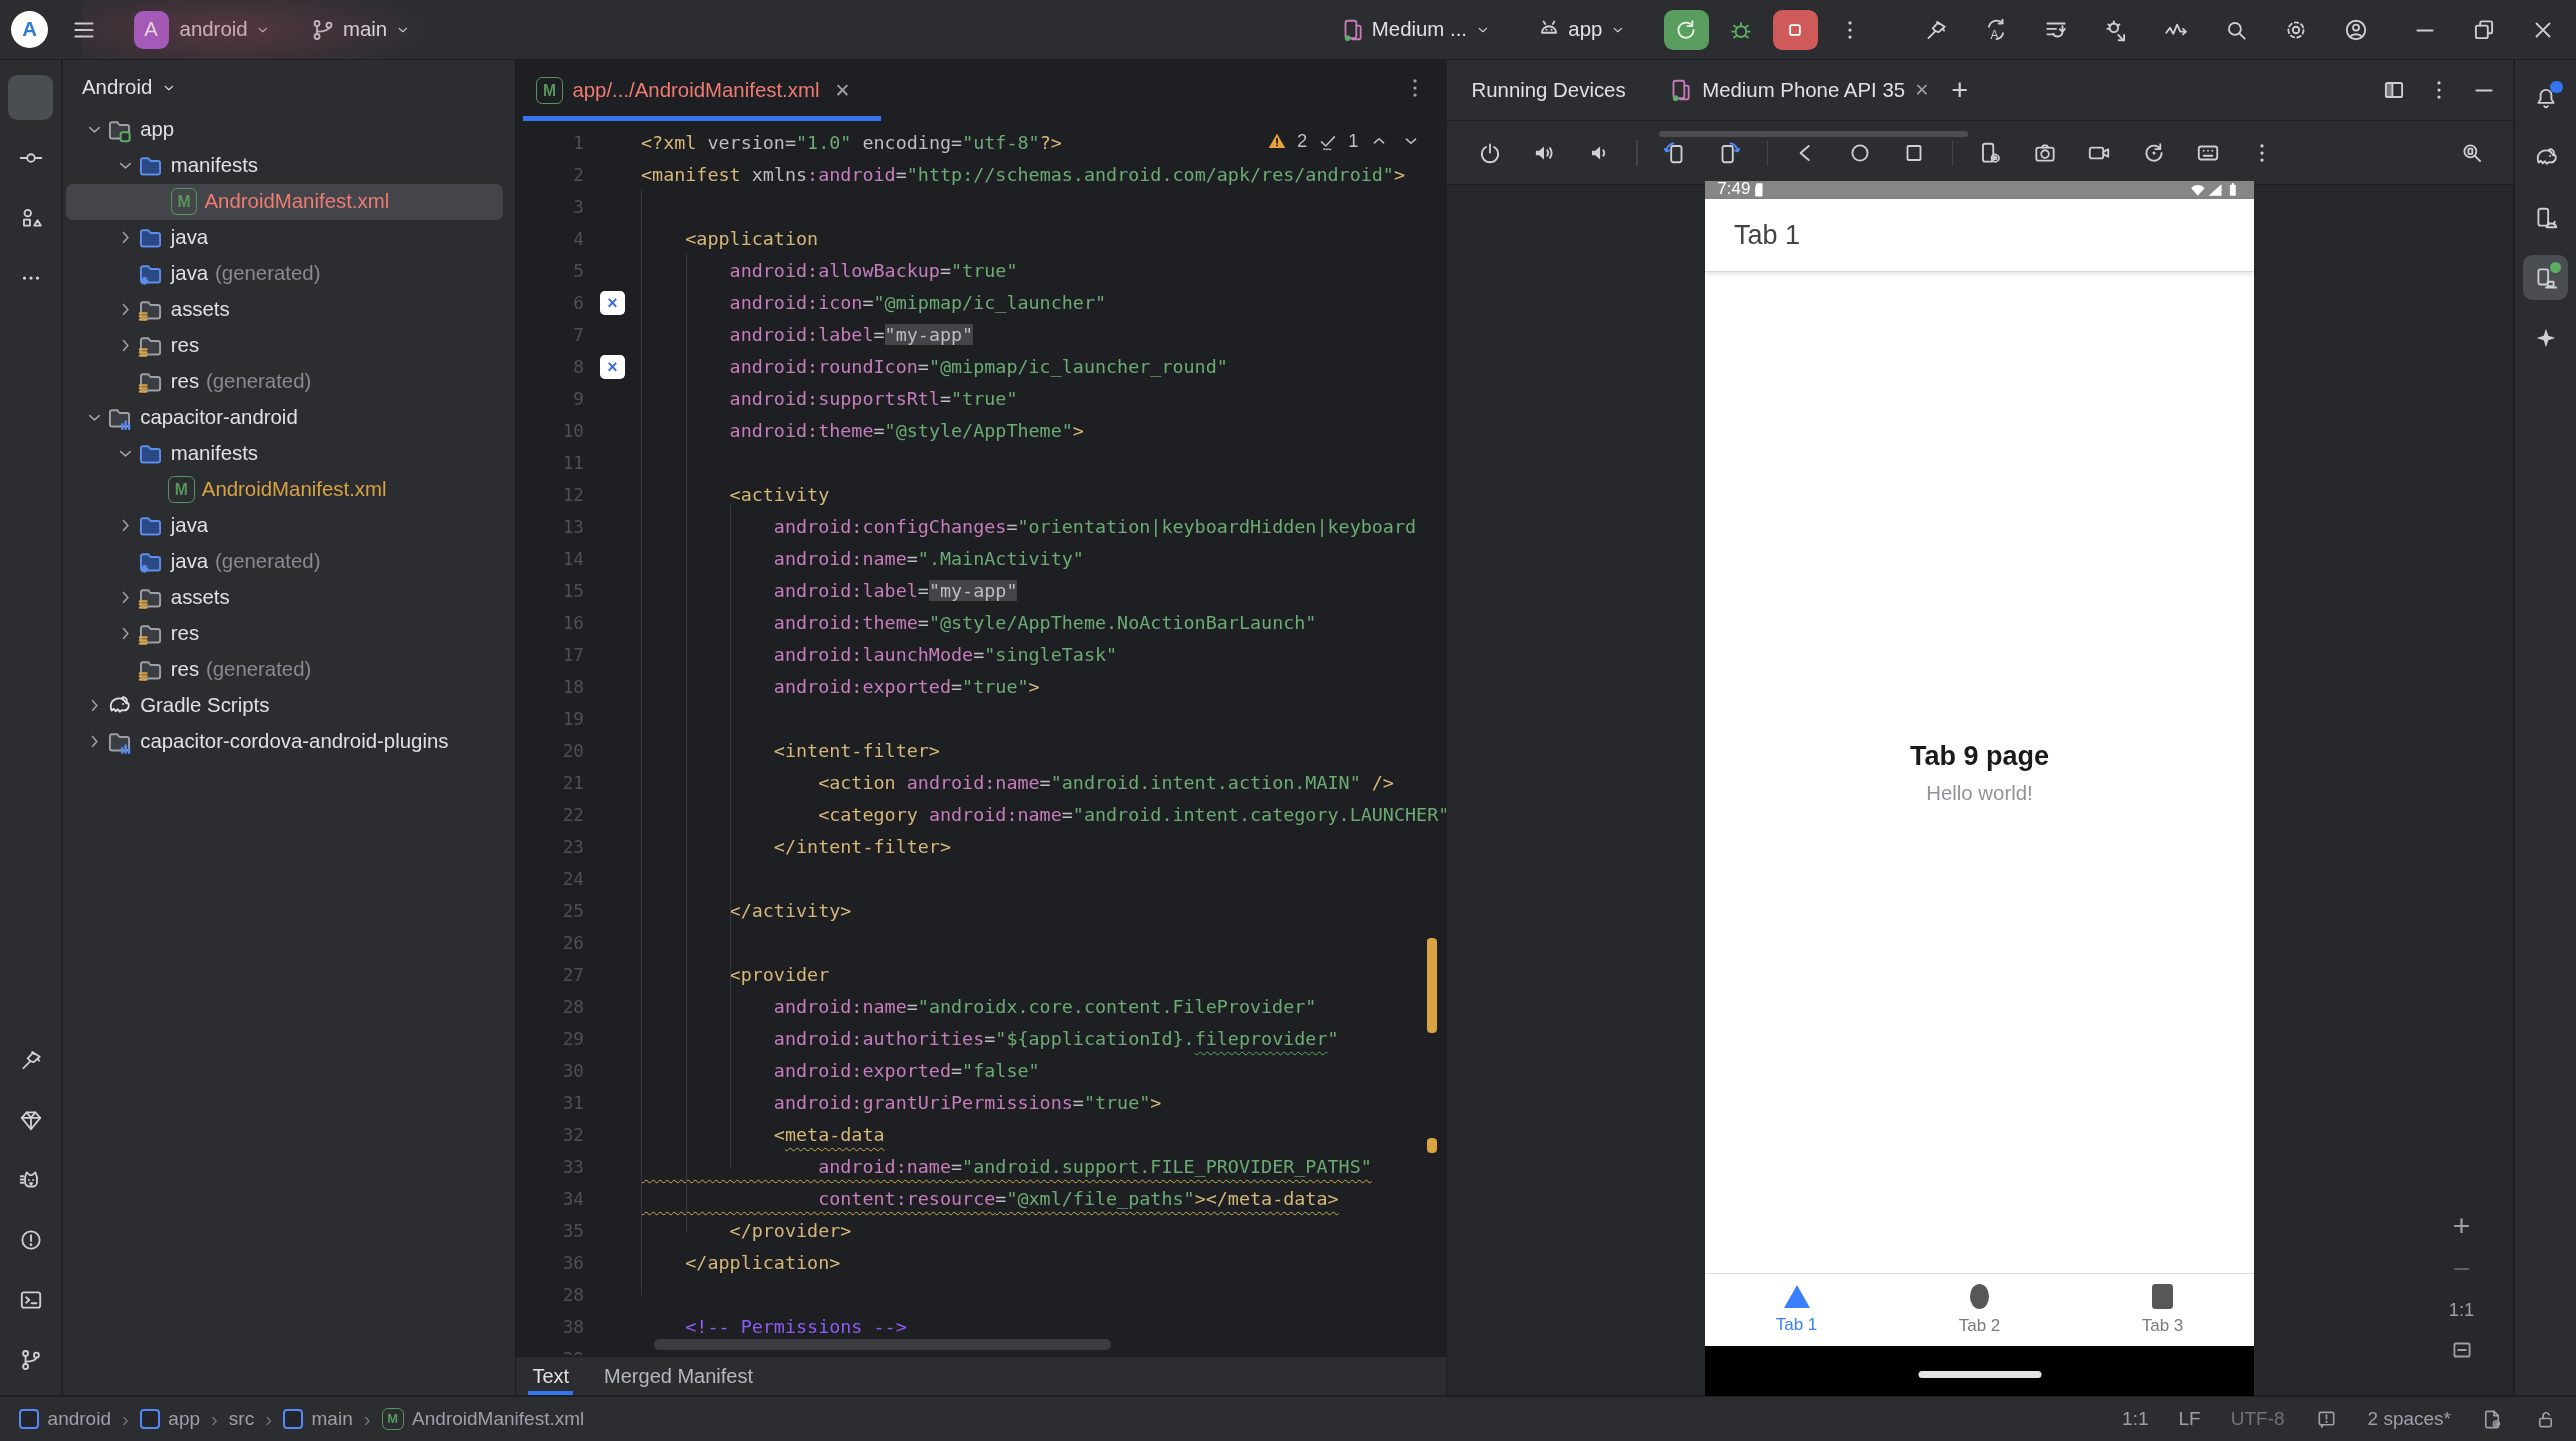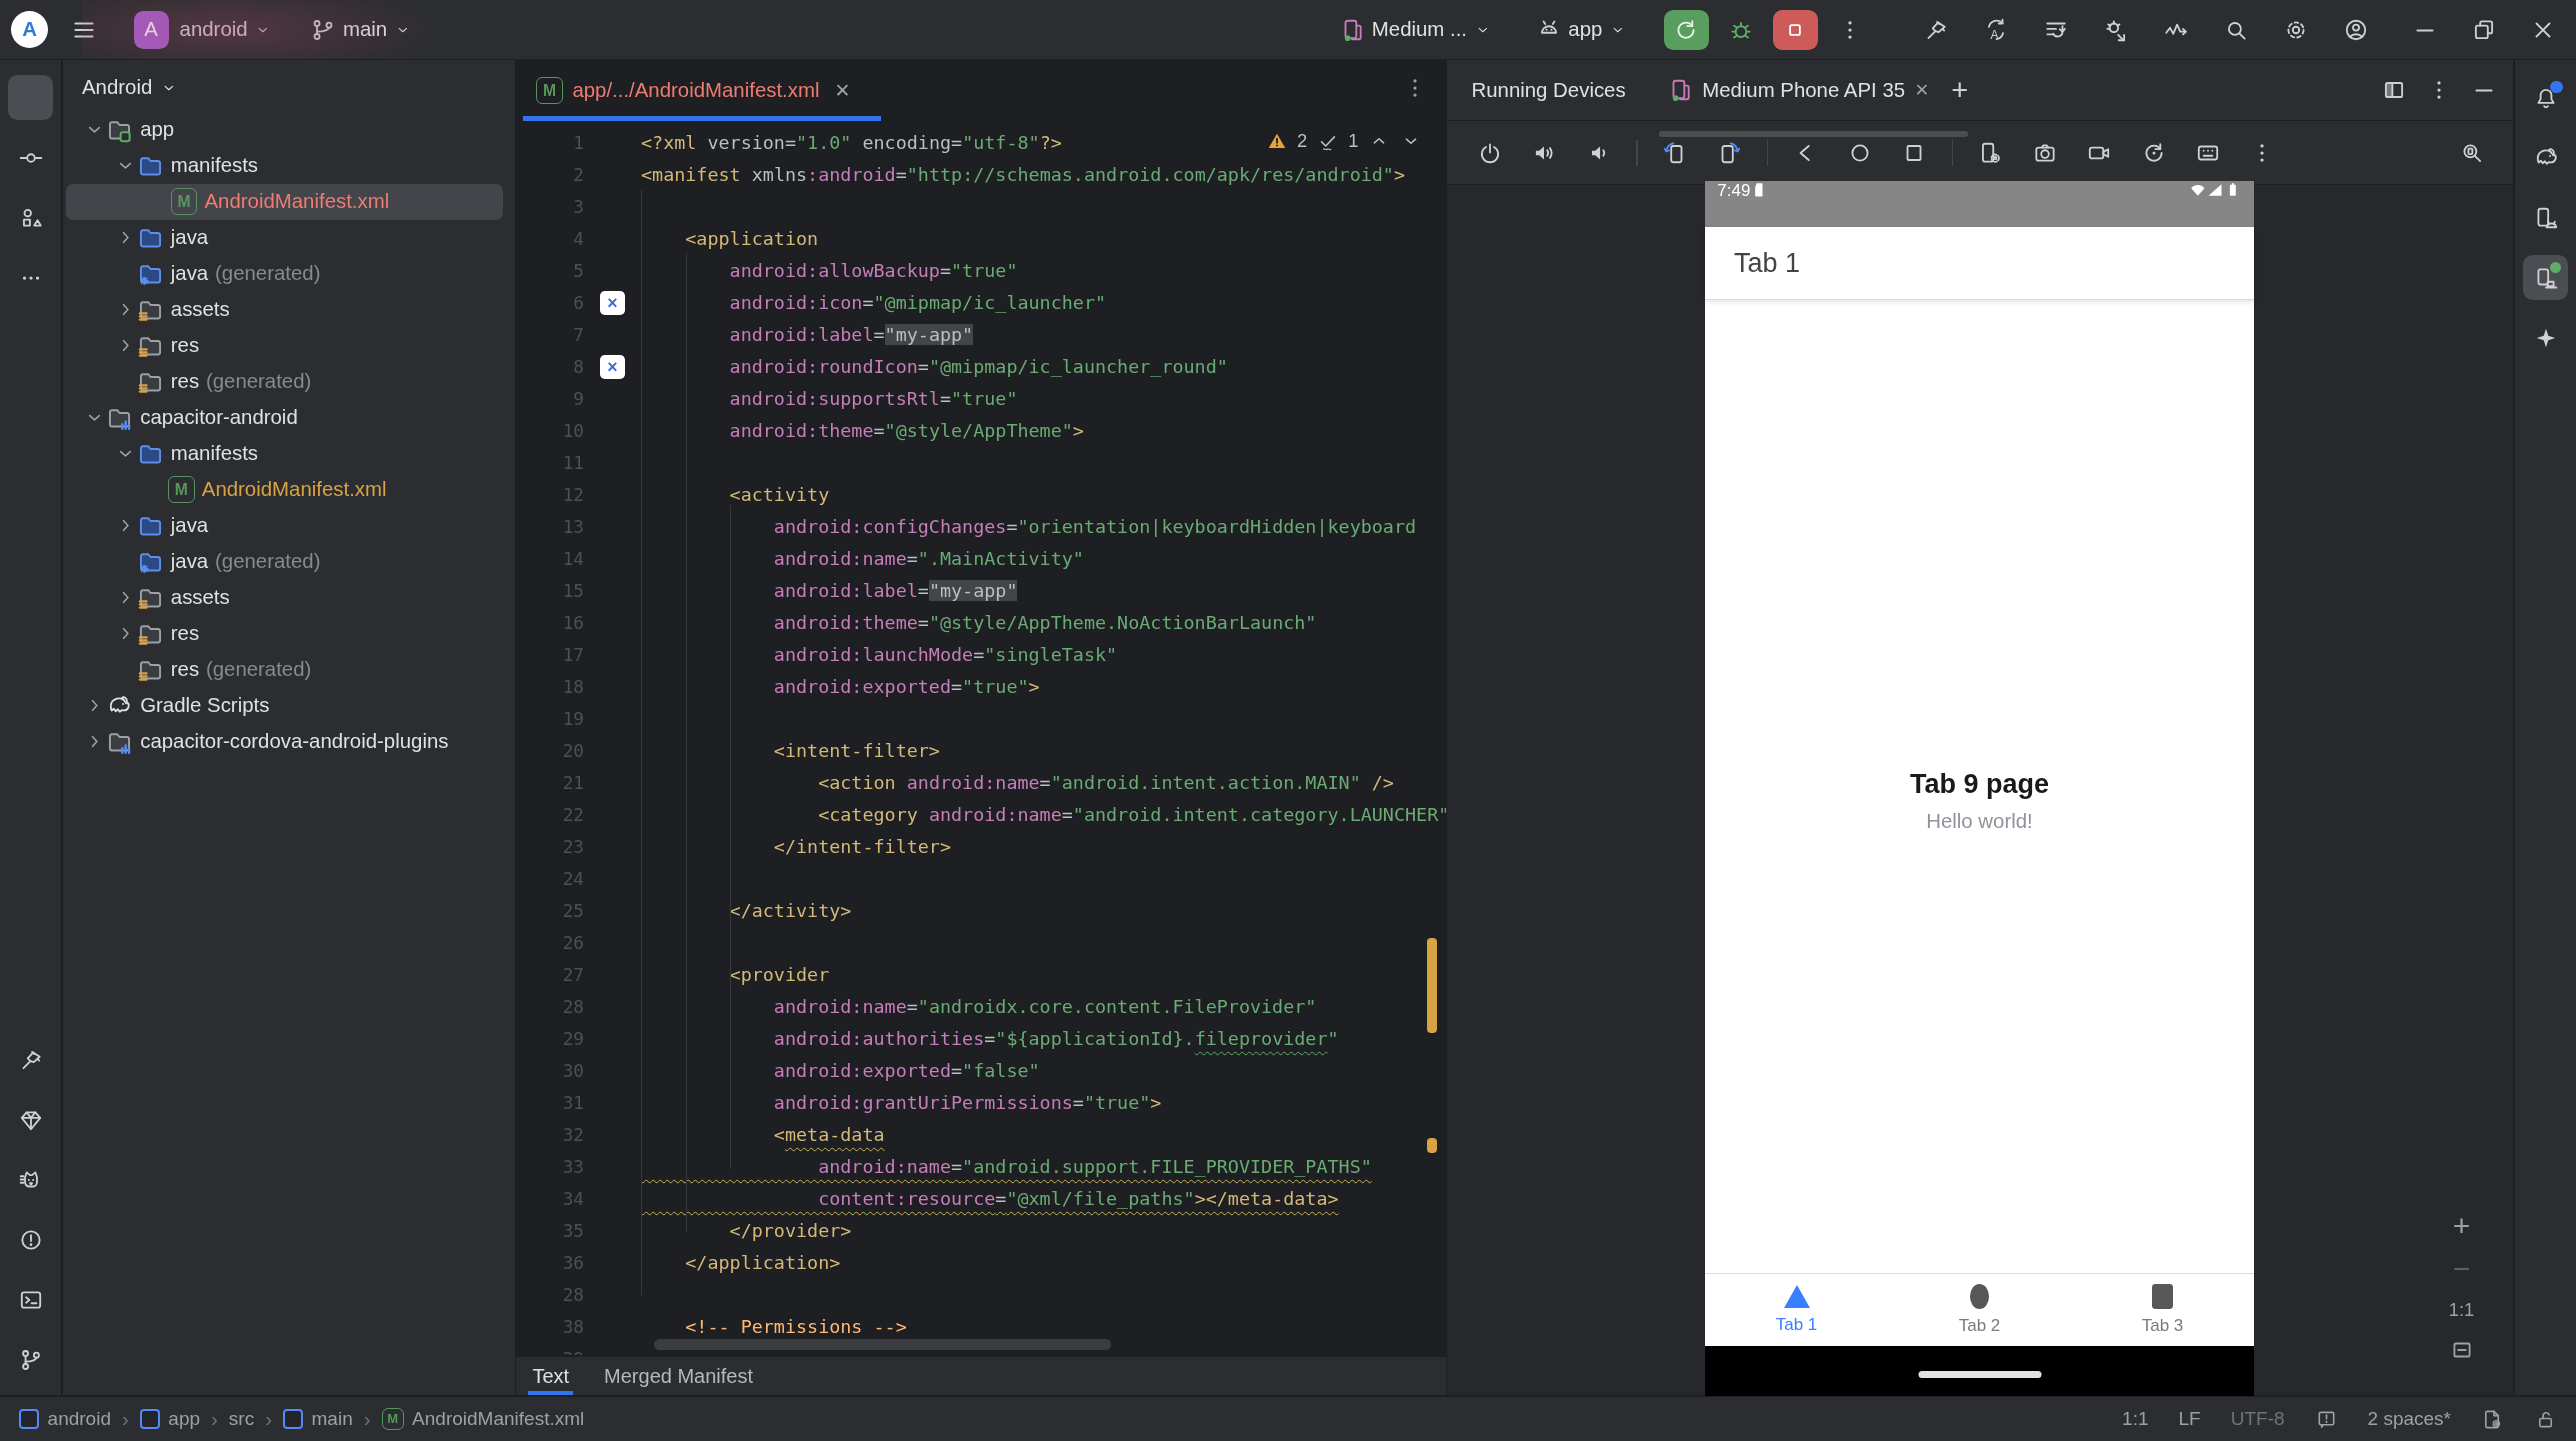--- a/index.html
+++ b/index.html
@@ -50,21 +50,21 @@
   #etab .mbadge{margin-right:0}
   #etab-underline{position:absolute;left:6.8px;bottom:0;width:358px;height:4.8px;background:#3574F0}
   #etab-kebab{position:absolute;right:17.7px;color:#9DA0A8}
   #ecode{position:absolute;top:63px;left:0;right:0;bottom:40px;overflow:hidden;padding-top:4.1px}
   .crow{display:flex;height:32px;align-items:center}
   .ln{width:68px;text-align:right;color:#4B5059;font:17.7px "DejaVu Sans Mono",monospace;flex:none}
   .gslot{width:57px;flex:none;display:flex;align-items:center;justify-content:center}
   .gbadge{width:24.5px;height:24.5px;background:#fff;border-radius:4.8px;color:#3B6FE0;font-weight:bold;
           display:flex;align-items:center;justify-content:center;font-size:17.7px}
   .ct{white-space:pre;font:18.4px/32px "DejaVu Sans Mono",monospace}
-  .tk-t{color:#D5B778}.tk-a{color:#C77DBB}.tk-p{color:#BCBEC4}.tk-s{color:#6AAB73}.tk-c{color:#fdba74}
+  .tk-t{color:#D5B778}.tk-a{color:#C77DBB}.tk-p{color:#BCBEC4}.tk-s{color:#6AAB73}.tk-c{color:#8b5cf6}
   .tk-h{background:#43454A;color:#BCBEC4}
   .wy{text-decoration:underline wavy #C4B551 1.4px;text-underline-offset:5.5px;text-decoration-skip-ink:none}
   .wg{text-decoration:underline wavy #5FAD65 1.4px;text-underline-offset:5.5px;text-decoration-skip-ink:none}
   .iguide{position:absolute;width:0.7px;background:#37393E}
   #insp{position:absolute;top:6.8px;right:24.5px;display:flex;align-items:center;gap:9.5px;color:#BCBEC4;font-size:18.4px}
   #insp .ic{width:22px;height:22px}
   .smark{position:absolute;border-radius:4.1px;background:#D9A343}
   #hscroll{position:absolute;left:138px;top:1216px;width:457px;height:11px;border-radius:5.5px;background:#4B4D50;opacity:.65}
   #ebottom{position:absolute;left:0;right:0;bottom:0;height:38px;background:#2B2D30;border-top:1.4px solid #1E1F22;
            display:flex;align-items:center;padding-left:16.4px;gap:35px}
@@ -78,21 +78,21 @@
   #dev-tab{display:flex;align-items:center;gap:9.5px;margin-left:41px;color:#DFE1E5;font-size:20.4px}
   #dev-tabbar-thumb{position:absolute;left:212px;top:71px;width:309px;height:5.5px;border-radius:2.7px;background:#4B4D50;z-index:3}
   #dev-head-right{position:absolute;right:16.4px;display:flex;gap:19px;color:#CED0D6;align-items:center}
   #dev-toolbar{height:63px;background:#2B2D30;border-bottom:1.4px solid #1E1F22;display:flex;align-items:center;
                gap:20.4px;padding-left:26px;position:relative}
   #dev-toolbar .ticon{width:34px;height:34px}
   .vsep{width:1.4px;height:26px;background:#43454A}
   #dev-zoom-right{position:absolute;right:24.5px}
   
   #phone{position:absolute;left:258px;top:121px;width:549px;height:1215px;background:#fff;display:flex;flex-direction:column}
-  #p-status{height:46px;background:#868686;color:#fff;display:flex;align-items:flex-start;padding:0 12.3px;font-size:17px}
+  #p-status{height:18px;background:#868686;color:#fff;display:flex;align-items:flex-end;padding:0 12.3px;font-size:17px}
   #p-status .ic{stroke:none;fill:#fff;width:17.7px;height:17.7px}
   #p-toolbar{height:72px;background:#fff;display:flex;align-items:center;padding-left:29px;
              border-bottom:1.4px solid #D9D9D9;box-shadow:0 2px 5.5px rgba(0,0,0,.12);position:relative;z-index:2}
   #p-title{font-size:27px;color:#444}
   #p-content{flex:1;position:relative;background:#fff}
   #p-center{position:absolute;left:0;right:0;top:469px;text-align:center}
   #p-page-title{font-size:27px;font-weight:bold;color:#1A1A1A}
   #p-page-sub{font-size:20.4px;color:#8E9499;margin-top:9.5px}
   #p-tabbar{height:72px;background:#fff;border-top:1.4px solid #DCDCDC;display:flex}
   .ptab{flex:1;display:flex;flex-direction:column;align-items:center;justify-content:center;gap:6.8px}

